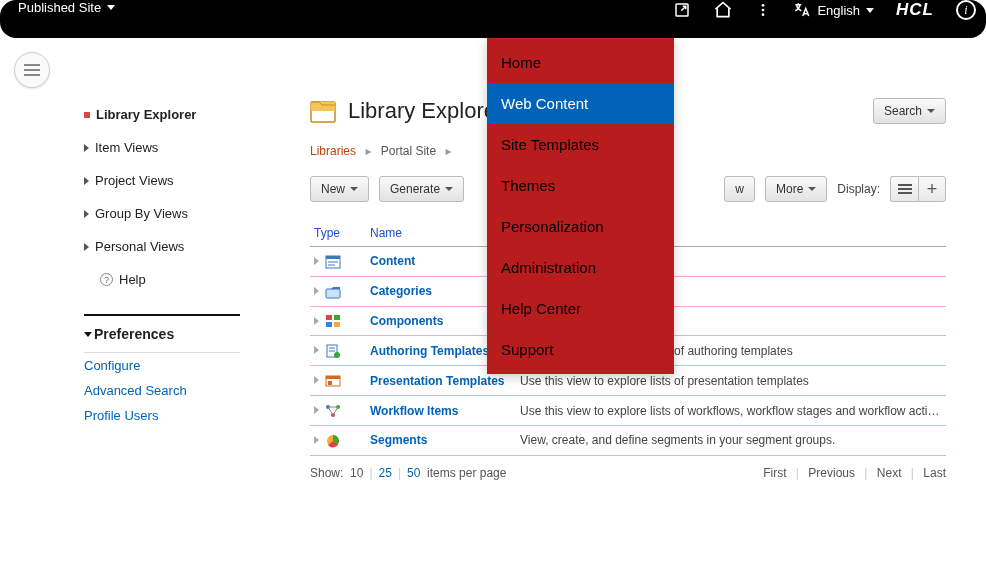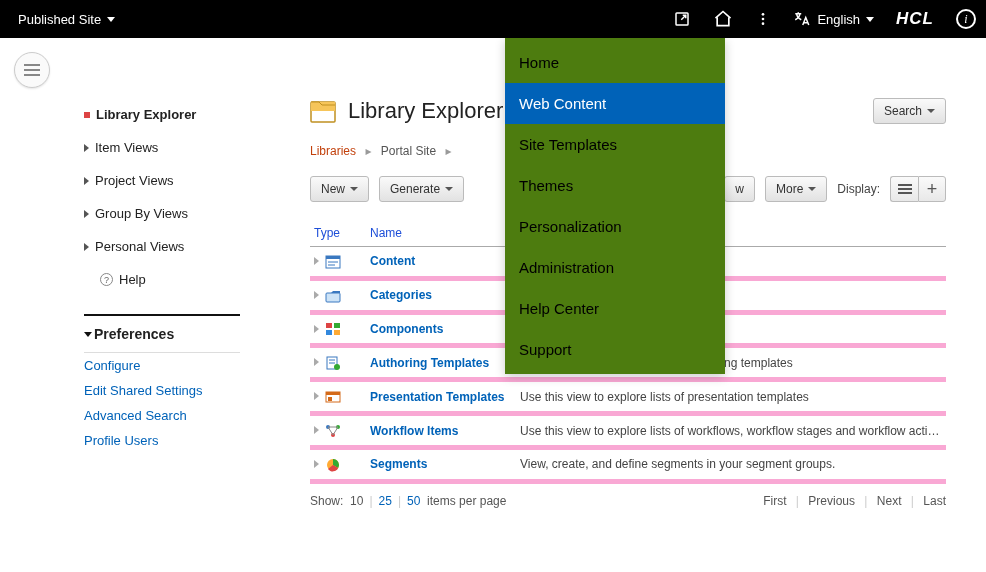--- a/index.html
+++ b/index.html
@@ -1,34 +1,34 @@
 <!DOCTYPE html>
 <html><head>
 <meta charset="utf-8">
 <style>
   * { box-sizing: border-box; margin: 0; padding: 0; }
   body { font-family: Arial, Helvetica, sans-serif; font-size: 13px; color: #222; width: 986px; background: #fff; }
   
   
-  .topbar { background: #000; height: 38px; display: flex; align-items: center; color: #fff; padding: 0 10px; position: relative; }
+  .topbar { background: #000; height: 38px; display: flex; align-items: flex-start; color: #fff; padding: 0 10px; position: relative; border-radius: 16px; }
   .topbar-left { display: flex; align-items: center; gap: 6px; cursor: pointer; padding: 0 8px; }
   .topbar-left .caret, .lang .caret { width: 0; height: 0; border-left: 4px solid transparent; border-right: 4px solid transparent; border-top: 5px solid #fff; }
   .topbar-spacer { flex: 1; }
   .topbar-icons { display: flex; align-items: center; gap: 22px; }
   .icon-box svg { display: block; }
   .lang { display: flex; align-items: center; gap: 6px; cursor: pointer; }
   .brand { font-weight: 900; font-style: italic; letter-spacing: 1px; font-size: 17px; }
   .info-circle { width: 20px; height: 20px; border: 2px solid #fff; border-radius: 50%; display: flex; align-items: center; justify-content: center; font-family: serif; font-style: italic; font-size: 12px; }
   
   
   .hamburger { position: absolute; left: 14px; top: 52px; width: 36px; height: 36px; border: 1px solid #ccc; border-radius: 50%; background: #fafafa; display: flex; align-items: center; justify-content: center; cursor: pointer; box-shadow: 0 1px 2px rgba(0,0,0,0.1); }
   .hamburger svg { display: block; }
   
   
-  .dropdown { position: absolute; top: 38px; left: 505px; width: 220px; background: #4d7c0f; box-shadow: 0 3px 10px rgba(0,0,0,0.2); z-index: 100; padding: 4px 0; }
+  .dropdown { position: absolute; top: 38px; left: 487px; width: 187px; background: #b91c1c; box-shadow: 0 3px 10px rgba(0,0,0,0.2); z-index: 100; padding: 4px 0; }
   .dropdown-item { padding: 12px 14px; font-size: 15px; cursor: pointer; color: #000; }
   .dropdown-item.selected { background: #0062b8; color: #fff; }
   
   
   .page { display: flex; margin-top: 60px; }
   .sidebar { width: 280px; padding: 0 40px 0 84px; }
   .nav-item { padding: 9px 0; font-size: 13px; display: flex; align-items: center; gap: 6px; cursor: pointer; }
   .nav-item .tri { width: 0; height: 0; border-top: 4px solid transparent; border-bottom: 4px solid transparent; border-left: 5px solid #555; }
   .nav-item .sq { width: 6px; height: 6px; background: #d44; }
   .nav-item.active { font-weight: 700; }
@@ -55,21 +55,21 @@
   .display-label { font-size: 12px; color: #444; }
   .disp-btn { width: 28px; height: 26px; border: 1px solid #bbb; background: linear-gradient(#fafafa,#e8e8e8); display: flex; align-items: center; justify-content: center; cursor: pointer; }
   .disp-btn.left { border-right: 0; border-radius: 3px 0 0 3px; }
   .disp-btn.right { border-radius: 0 3px 3px 0; font-size: 18px; color: #555; }
   
   
   table { width: 100%; border-collapse: collapse; }
   th { text-align: left; font-weight: 400; color: #1d4ed8; padding: 6px 4px; font-size: 12px; border-bottom: 1px solid #aaa; }
   th.type-col { width: 56px; }
   th.name-col { width: 150px; }
-  td { padding: 7px 4px; font-size: 12px; border-bottom: 5px solid #f9a8d4; vertical-align: middle; }
+  td { padding: 7px 4px; font-size: 12px; border-bottom: 1px solid #f9a8d4; vertical-align: middle; }
   td.name-cell { color: #0062b8; font-weight: 700; cursor: pointer; }
   td.desc-cell { color: #444; white-space: nowrap; overflow: hidden; text-overflow: ellipsis; max-width: 350px; }
   .row-tri { display:inline-block; width: 0; height: 0; border-top: 4px solid transparent; border-bottom: 4px solid transparent; border-left: 5px solid #aaa; margin-right: 6px; }
   .row-icon { display:inline-block; width: 16px; height: 14px; vertical-align: middle; }
   
   
   .pager { display: flex; align-items: center; font-size: 12px; color: #555; padding: 10px 0 0; }
   .pager .link { color: #0062b8; cursor: pointer; }
   .pager .sep { margin: 0 6px; color: #ccc; }
   .pager-right { margin-left: auto; }
@@ -168,21 +168,20 @@
       <span class="qcircle">?</span>
       <span>Help</span>
     </div>
     <div class="pref-divider"></div>
     <div class="pref-header">
       <span class="caret"></span>
       <span>Preferences</span>
     </div>
     <div id="pref-links">
         <div class="pref-link">Configure</div>
-        <div class="pref-link">Edit Shared Settings</div>
         <div class="pref-link">Advanced Search</div>
         <div class="pref-link">Profile Users</div>
       </div>
   </div>
 
   <div class="main">
     <div class="heading">
       <svg class="heading-icon" viewBox="0 0 26 24">
           <rect x="1" y="3" width="24" height="20" fill="#fff" stroke="#c09020" stroke-width="1.5" rx="1"></rect>
           <rect x="1" y="3" width="24" height="9" fill="#f6c55a"></rect>

